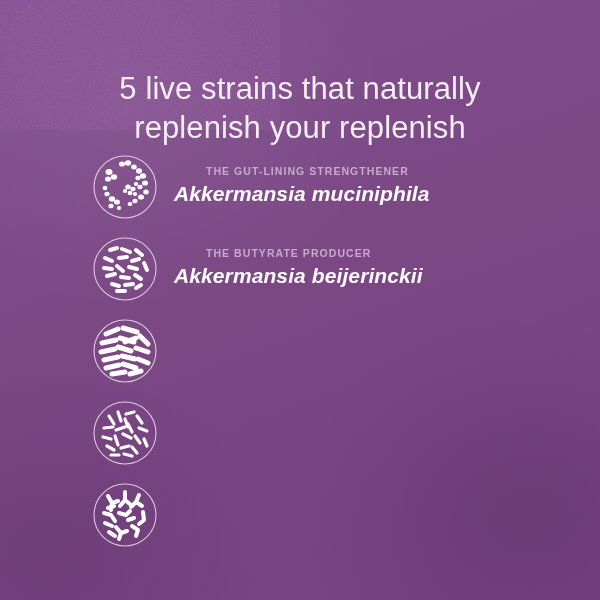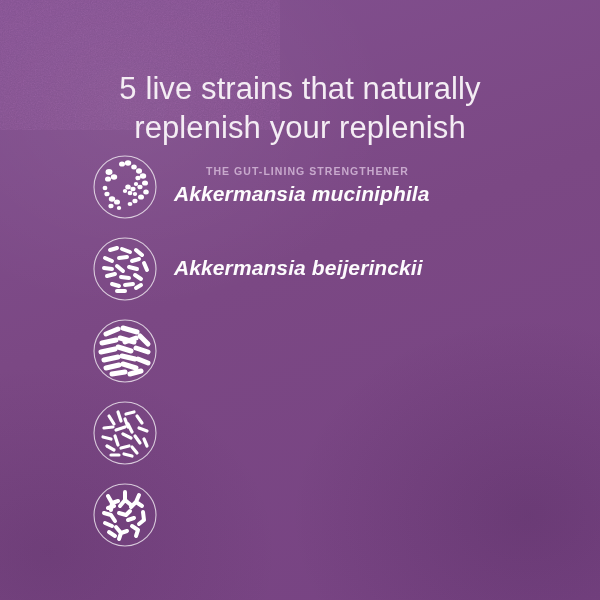--- a/index.html
+++ b/index.html
@@ -194,20 +194,21 @@
             <line x1="29" y1="41" x2="37" y2="42"></line>
             <line x1="43" y1="39" x2="49" y2="43"></line>
             <line x1="20" y1="48" x2="27" y2="50"></line>
             <line x1="33" y1="49" x2="41" y2="48"></line>
             <line x1="25" y1="55" x2="33" y2="55"></line>
             <line x1="44" y1="52" x2="49" y2="49"></line>
           </g>
         </svg>
       </div>
       <div class="strain-text">
+        <div class="strain-kicker">THE BUTYRATE PRODUCER</div>
         <div class="strain-name">Akkermansia beijerinckii</div>
       </div>
     </div>
 
     <div class="strain-row">
       <div class="strain-icon">
         <svg width="66" height="66" viewBox="0 0 66 66">
           <defs>
               <clipPath id="clip3">
                 <circle cx="33" cy="33" r="31"></circle>

